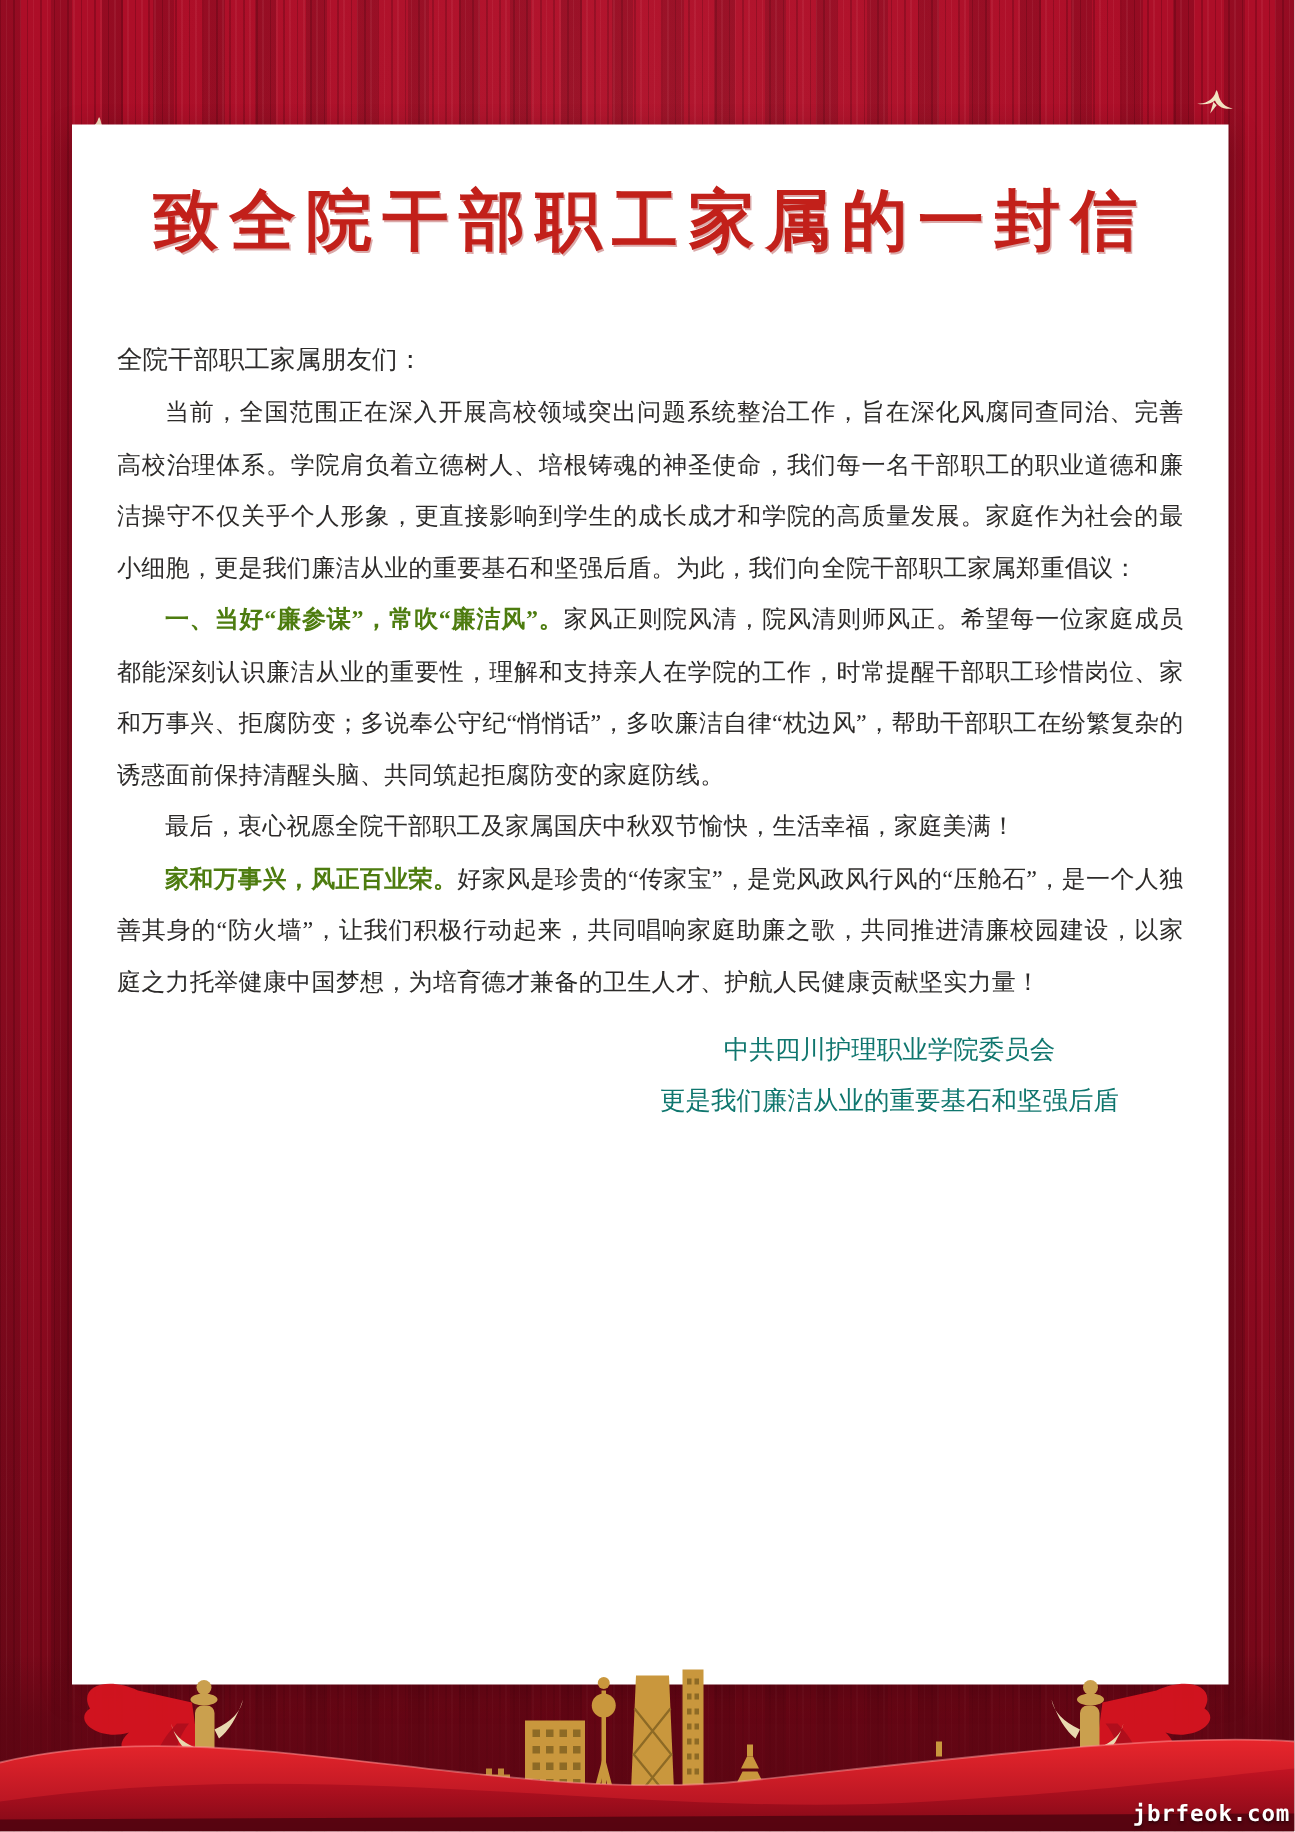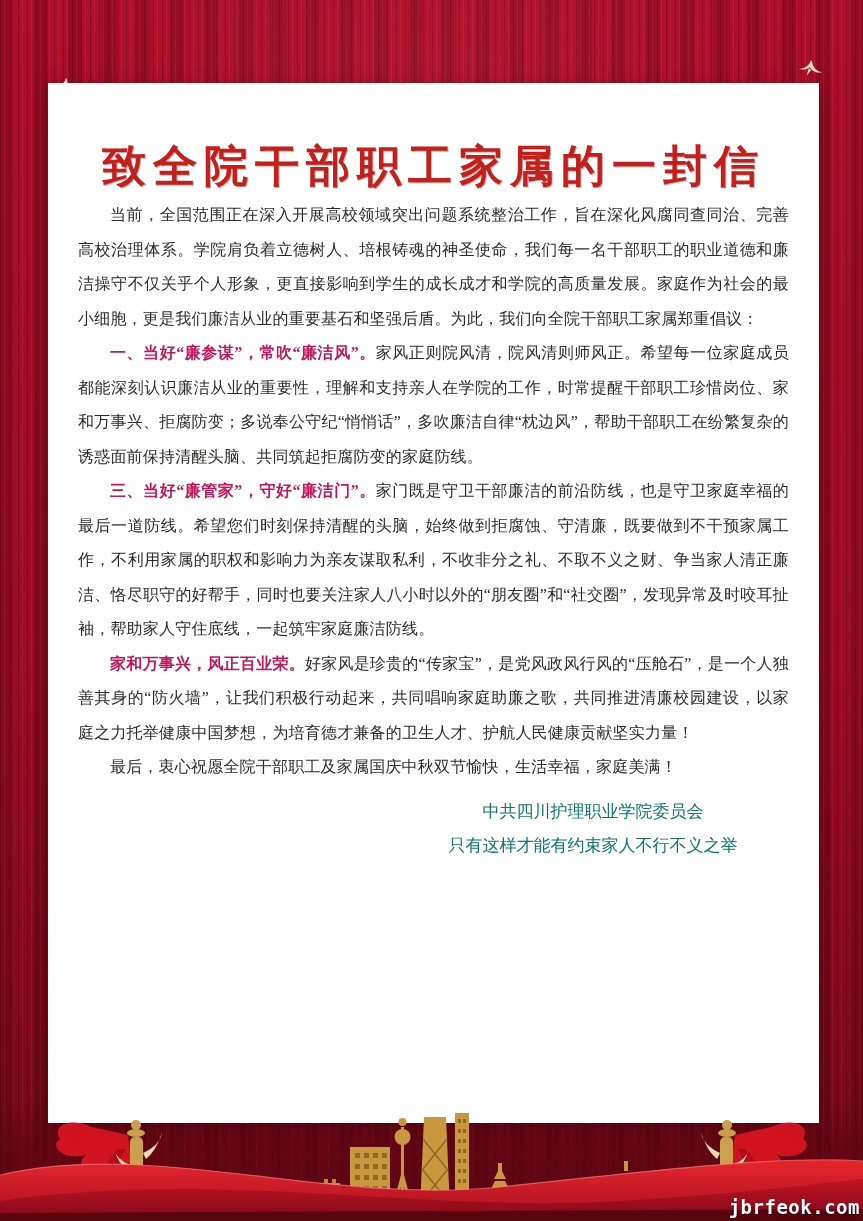--- a/index.html
+++ b/index.html
@@ -12,36 +12,36 @@
       repeating-linear-gradient(90deg, rgba(70,0,12,.28) 0 1px, rgba(0,0,0,0) 1px 4px, rgba(255,190,190,.07) 4px 5px, rgba(0,0,0,0) 5px 9px),
       repeating-linear-gradient(90deg, rgba(40,0,8,.18) 0 14px, rgba(0,0,0,0) 14px 34px);
     }
   .curtain-glow{position:absolute;inset:0;
     background:radial-gradient(ellipse 60% 40% at 50% 12%, rgba(255,120,130,.10), rgba(0,0,0,0) 70%);}
   .bottom-band{position:absolute;left:0;right:0;bottom:0;height:118px;
     background:linear-gradient(180deg, rgba(110,7,22,0) 0%, rgba(92,5,18,.65) 35%, #5c0512 100%);}
   
   .paper{position:absolute;left:48px;top:83px;width:771px;height:1040px;background:#ffffff;
     box-shadow:0 6px 18px rgba(60,0,10,.45);box-sizing:border-box;padding:20px 30px 0 30px;}
-  .title{margin:34px 0 0 0;text-align:center;color:#c2201a;font-size:44px;font-weight:bold;
+  .title{margin:15px 0 0 0;text-align:center;color:#c2201a;font-size:44px;font-weight:bold;
     letter-spacing:7px;font-family:"DejaVu Serif","Liberation Serif",serif;
     text-shadow:1px 1px 0 rgba(150,10,10,.35);}
   .salutation{margin-top:46px;font-size:17px;color:#2d2b2a;line-height:34px;}
   .body-text{margin-top:2px;}
   .body-text p{margin:0;text-indent:2em;font-size:16px;color:#2d2b2a;line-height:34.5px;
     text-align:justify;letter-spacing:.2px;}
-  .body-text p strong{color:#be185d;font-weight:bold;}
+  .body-text p strong{color:#4d7c0f;font-weight:bold;}
   .signature{margin-top:10px;width:430px;margin-left:300px;text-align:center;}
   .signature div{font-size:17px;color:#0f766e;line-height:34px;}
   
   .dove{position:absolute;display:block;}
   .dove svg{display:block;width:100%;height:100%;}
   
   .decor{position:absolute;left:0;bottom:0;width:863px;height:112px;}
-  .watermark{position:absolute;right:3px;bottom:3px;color:#ffffff;font-size:19px;
+  .watermark{position:absolute;right:3px;bottom:3px;color:#ffffff;font-size:15px;
     font-family:"DejaVu Sans Mono","Liberation Mono",monospace;font-weight:bold;
     text-shadow:0 1px 2px rgba(0,0,0,.5);letter-spacing:.5px;}
 </style>
 </head>
 <body>
 
 <div class="stage">
   <div class="curtain"></div>
   <div class="curtain-glow"></div>
   <div class="bottom-band"></div>
@@ -79,30 +79,30 @@
   </span>
   <span class="dove" style="left:783px;top:162px;width:22px;height:17px;">
     <svg viewBox="0 0 24 16">
         <path fill="#f2e4c2" d="M12 3 C10 7 6 9 1 9 C6 10 10 9 12 7 C13 10 17 13 23 12 C18 11 15 8 14 3 C13 0 13 0 12 3 Z"></path>
         <path fill="#f2e4c2" d="M11 8 L9 15 L13 10 Z"></path>
       </svg>
   </span>
 
   <div class="paper">
     <h1 class="title">致全院干部职工家属的一封信</h1>
+    <div class="salutation">全院干部职工家属朋友们：</div>
     <div class="body-text" id="paragraphs">
         <p><span>当前，全国范围正在深入开展高校领域突出问题系统整治工作，旨在深化风腐同查同治、完善高校治理体系。学院肩负着立德树人、培根铸魂的神圣使命，我们每一名干部职工的职业道德和廉洁操守不仅关乎个人形象，更直接影响到学生的成长成才和学院的高质量发展。家庭作为社会的最小细胞，更是我们廉洁从业的重要基石和坚强后盾。为此，我们向全院干部职工家属郑重倡议：</span></p>
         <p><strong>一、当好“廉参谋”，常吹“廉洁风”。</strong><span>家风正则院风清，院风清则师风正。希望每一位家庭成员都能深刻认识廉洁从业的重要性，理解和支持亲人在学院的工作，时常提醒干部职工珍惜岗位、家和万事兴、拒腐防变；多说奉公守纪“悄悄话”，多吹廉洁自律“枕边风”，帮助干部职工在纷繁复杂的诱惑面前保持清醒头脑、共同筑起拒腐防变的家庭防线。</span></p>
-        <p><strong>三、当好“廉管家”，守好“廉洁门”。</strong><span>家门既是守卫干部廉洁的前沿防线，也是守卫家庭幸福的最后一道防线。希望您们时刻保持清醒的头脑，始终做到拒腐蚀、守清廉，既要做到不干预家属工作，不利用家属的职权和影响力为亲友谋取私利，不收非分之礼、不取不义之财、争当家人清正廉洁、恪尽职守的好帮手，同时也要关注家人八小时以外的“朋友圈”和“社交圈”，发现异常及时咬耳扯袖，帮助家人守住底线，一起筑牢家庭廉洁防线。</span></p>
+        <p><span>最后，衷心祝愿全院干部职工及家属国庆中秋双节愉快，生活幸福，家庭美满！</span></p>
         <p><strong>家和万事兴，风正百业荣。</strong><span>好家风是珍贵的“传家宝”，是党风政风行风的“压舱石”，是一个人独善其身的“防火墙”，让我们积极行动起来，共同唱响家庭助廉之歌，共同推进清廉校园建设，以家庭之力托举健康中国梦想，为培育德才兼备的卫生人才、护航人民健康贡献坚实力量！</span></p>
-        <p><span>最后，衷心祝愿全院干部职工及家属国庆中秋双节愉快，生活幸福，家庭美满！</span></p>
       </div>
     <div class="signature">
       <div>中共四川护理职业学院委员会</div>
-      <div>只有这样才能有约束家人不行不义之举</div>
+      <div>更是我们廉洁从业的重要基石和坚强后盾</div>
     </div>
   </div>
 
   <svg class="decor" viewBox="0 0 863 112">
     <defs>
       <linearGradient id="waveA" x1="0" y1="0" x2="0" y2="1">
         <stop offset="0" stop-color="#e8262c"></stop>
           <stop offset="1" stop-color="#a50f1f"></stop>
       </linearGradient>
       <linearGradient id="waveB" x1="0" y1="0" x2="0" y2="1">

